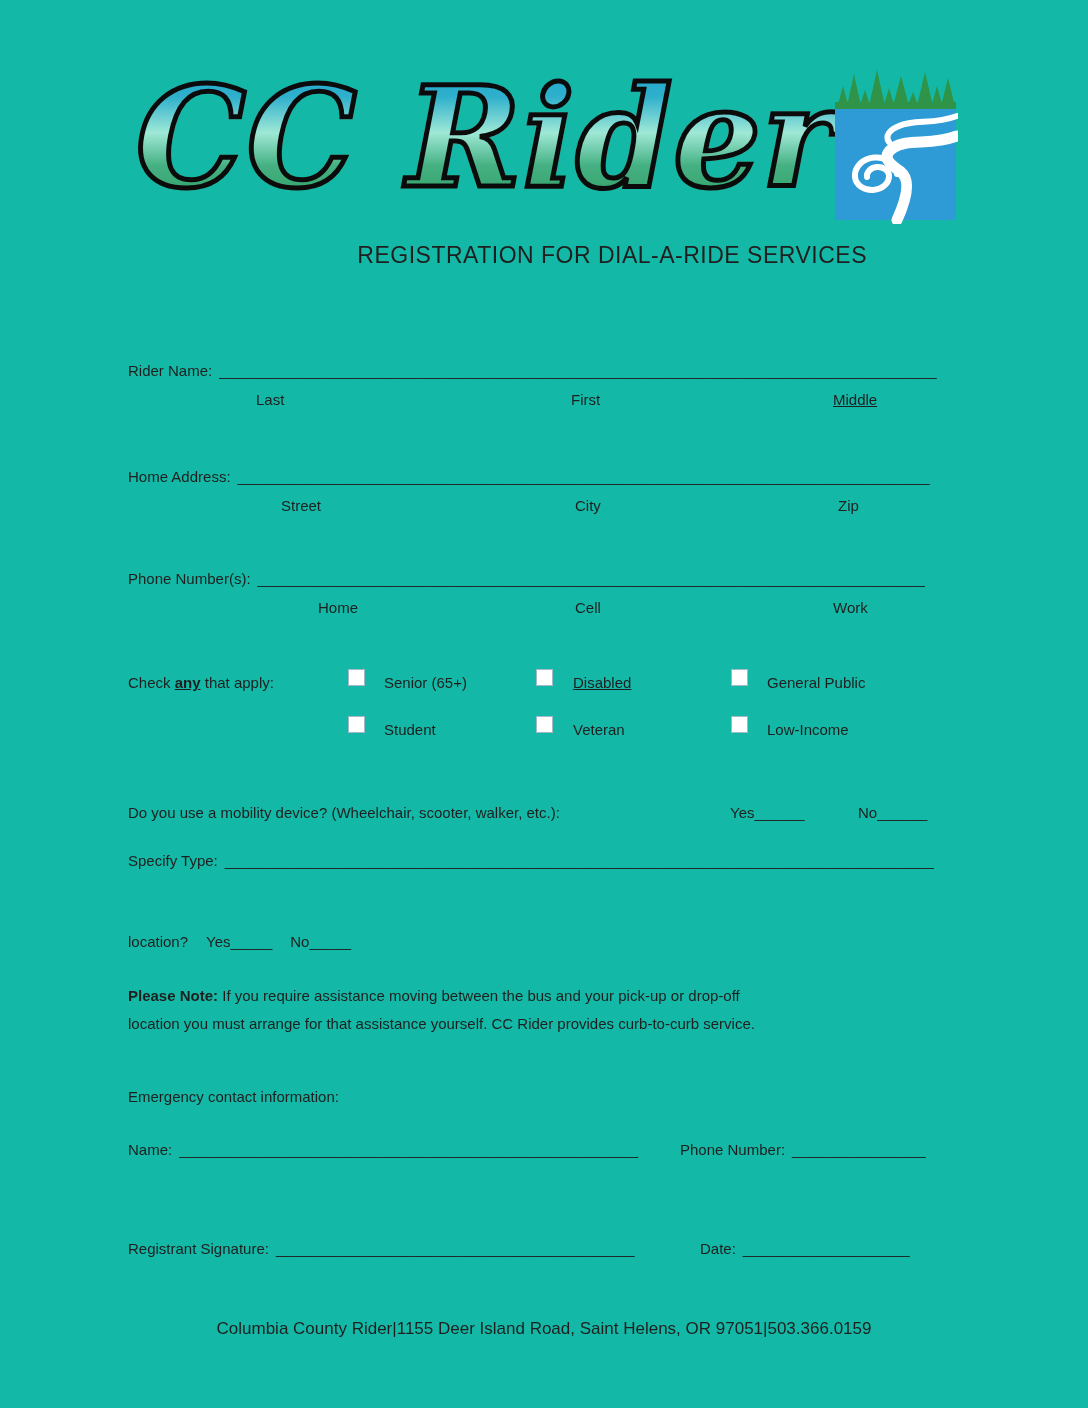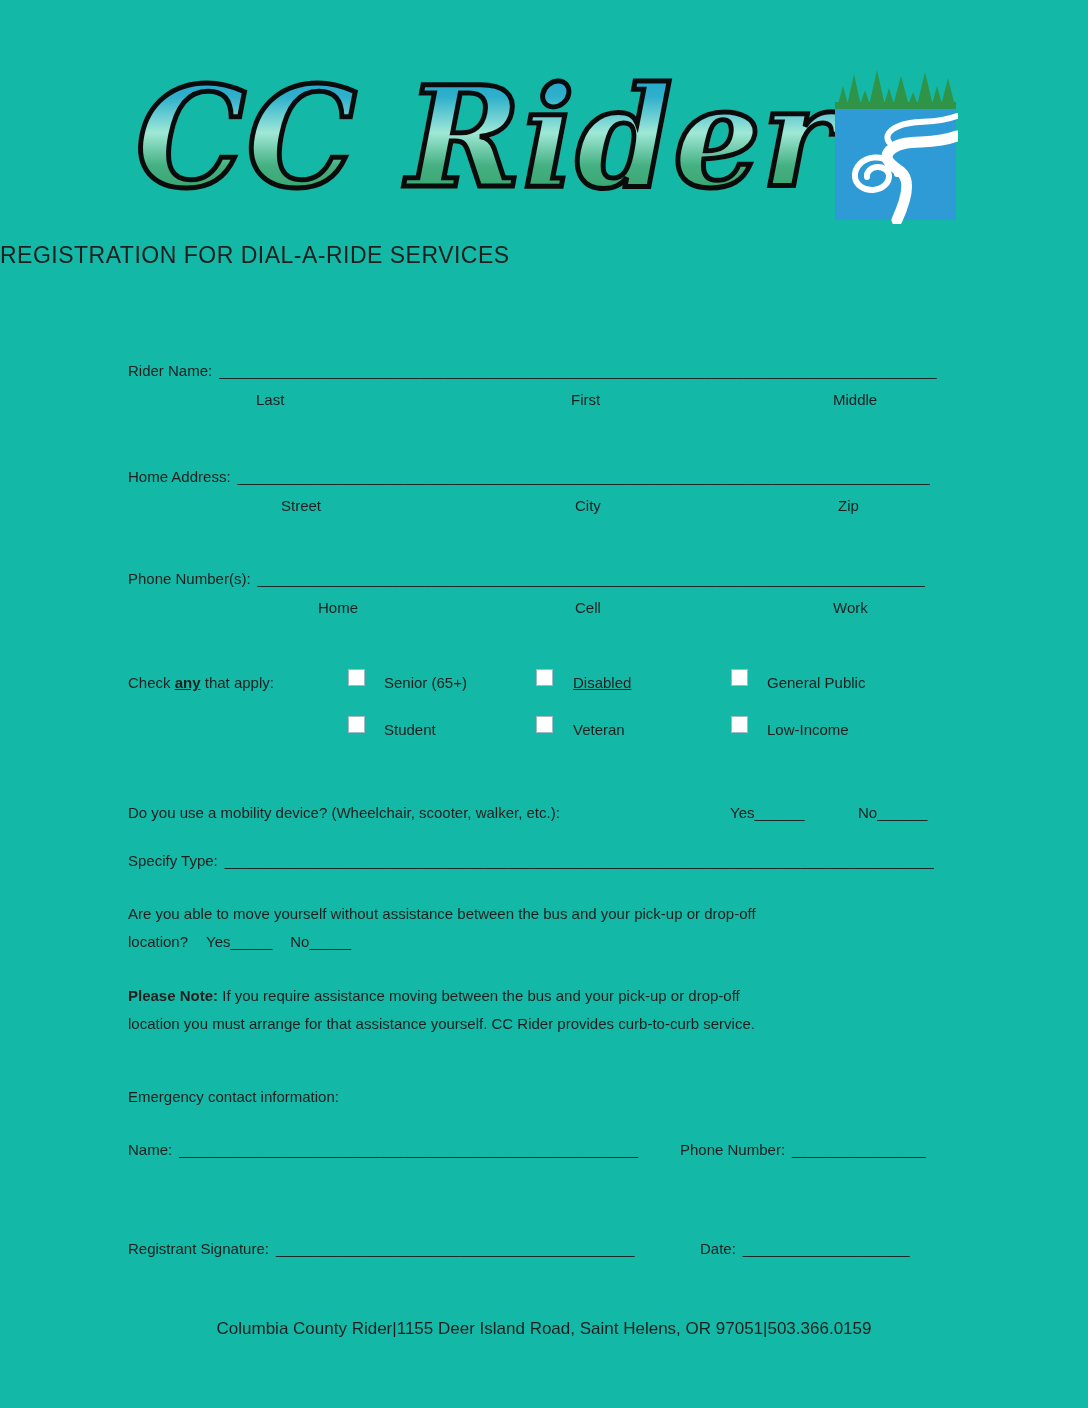--- a/index.html
+++ b/index.html
@@ -12,21 +12,21 @@
   .wordmark-text{
     font-family:"DejaVu Serif",serif;font-style:italic;font-weight:bold;
     font-size:138px;line-height:172px;letter-spacing:1px;
     background:linear-gradient(180deg,#1b9fce 4%,#2fb0cc 26%,#9fe8d6 47%,#45b183 66%,#2d9c60 92%);
     -webkit-background-clip:text;background-clip:text;color:transparent;
     -webkit-text-stroke:5px #0b0b0b;
   }
   .emblem{left:833px;top:62px;width:125px;height:162px;}
 
   
-  .title{left:0;top:244px;width:867px;text-align:left;font-size:23px;letter-spacing:.5px;}
+  .title{left:0;top:244px;width:867px;text-align:right;font-size:23px;letter-spacing:.5px;}
 
   .lbl{}
   .blank{letter-spacing:0;}
   .sub{font-size:15px;}
 
   .checkbox{position:absolute;width:15px;height:15px;border:1.6px solid #a3b8c8;background:#fff;}
 
   b.u{text-decoration:underline;}
   .footer{left:0;top:1318px;width:1088px;text-align:center;font-size:17px;}
 </style>
@@ -50,21 +50,21 @@
       <path d="M124,74 C98,84 74,76 60,86 C46,96 60,104 68,110 C78,118 74,136 64,158" stroke="#ffffff" stroke-width="11" fill="none" stroke-linecap="round"></path>
       <path d="M64,112 a21,18 0 1 0 -42,3 a17,14 0 1 0 34,-2 a11,9 0 1 0 -22,2" stroke="#ffffff" stroke-width="6" fill="none" stroke-linecap="round"></path>
     </svg>
   </div>
 
   <div class="abs title">REGISTRATION FOR DIAL-A-RIDE SERVICES</div>
 
   <div class="abs" style="left:128px;top:360px;"><span class="lbl">Rider Name:</span><span class="blank" style="margin-left:7px;">______________________________________________________________________________________</span></div>
   <div class="abs sub" style="left:256px;top:389px;">Last</div>
   <div class="abs sub" style="left:571px;top:389px;">First</div>
-  <div class="abs sub" style="left:833px;top:389px;">Middle</div>
+  <div class="abs sub" style="left:833px;top:389px;text-decoration:underline;">Middle</div>
 
   <div class="abs" style="left:128px;top:466px;"><span class="lbl">Home Address:</span><span class="blank" style="margin-left:7px;">___________________________________________________________________________________</span></div>
   <div class="abs sub" style="left:281px;top:495px;">Street</div>
   <div class="abs sub" style="left:575px;top:495px;">City</div>
   <div class="abs sub" style="left:838px;top:495px;">Zip</div>
 
   <div class="abs" style="left:128px;top:568px;"><span class="lbl">Phone Number(s):</span><span class="blank" style="margin-left:7px;">________________________________________________________________________________</span></div>
   <div class="abs sub" style="left:318px;top:597px;">Home</div>
   <div class="abs sub" style="left:575px;top:597px;">Cell</div>
   <div class="abs sub" style="left:833px;top:597px;">Work</div>
@@ -84,21 +84,20 @@
   <div class="abs" style="left:573px;top:719px;">Veteran</div>
   <span class="checkbox" style="left:731px;top:716px;"></span>
   <div class="abs" style="left:767px;top:719px;text-align:center;">Low-Income</div>
 
   <div class="abs" style="left:128px;top:802px;">Do you use a mobility device? (Wheelchair, scooter, walker, etc.):</div>
   <div class="abs" style="left:730px;top:802px;"><span>Yes</span><span class="blank">______</span></div>
   <div class="abs" style="left:858px;top:802px;"><span>No</span><span class="blank">______</span></div>
 
   <div class="abs" style="left:128px;top:850px;"><span class="lbl">Specify Type:</span><span class="blank" style="margin-left:7px;">_____________________________________________________________________________________</span></div>
 
-  <div class="abs" style="left:128px;top:903px;">Are you able to move yourself without assistance between the bus and your pick-up or drop-off</div>
   <div class="abs" style="left:128px;top:931px;"><span>location?</span><span style="margin-left:18px;">Yes</span><span class="blank">_____</span><span style="margin-left:18px;">No</span><span class="blank">_____</span></div>
 
   <div class="abs" style="left:128px;top:985px;"><b>Please Note:</b><span>  If you require assistance moving between the bus and your pick-up or drop-off</span></div>
   <div class="abs" style="left:128px;top:1013px;">location you must arrange for that assistance yourself.  CC Rider provides curb-to-curb service.</div>
 
   <div class="abs" style="left:128px;top:1086px;">Emergency contact information:</div>
   <div class="abs" style="left:128px;top:1139px;"><span>Name:</span><span class="blank" style="margin-left:7px;">_______________________________________________________</span></div>
   <div class="abs" style="left:680px;top:1139px;"><span>Phone Number:</span><span class="blank" style="margin-left:7px;">________________</span></div>
 
   <div class="abs" style="left:128px;top:1238px;"><span>Registrant Signature:</span><span class="blank" style="margin-left:7px;">___________________________________________</span></div>

